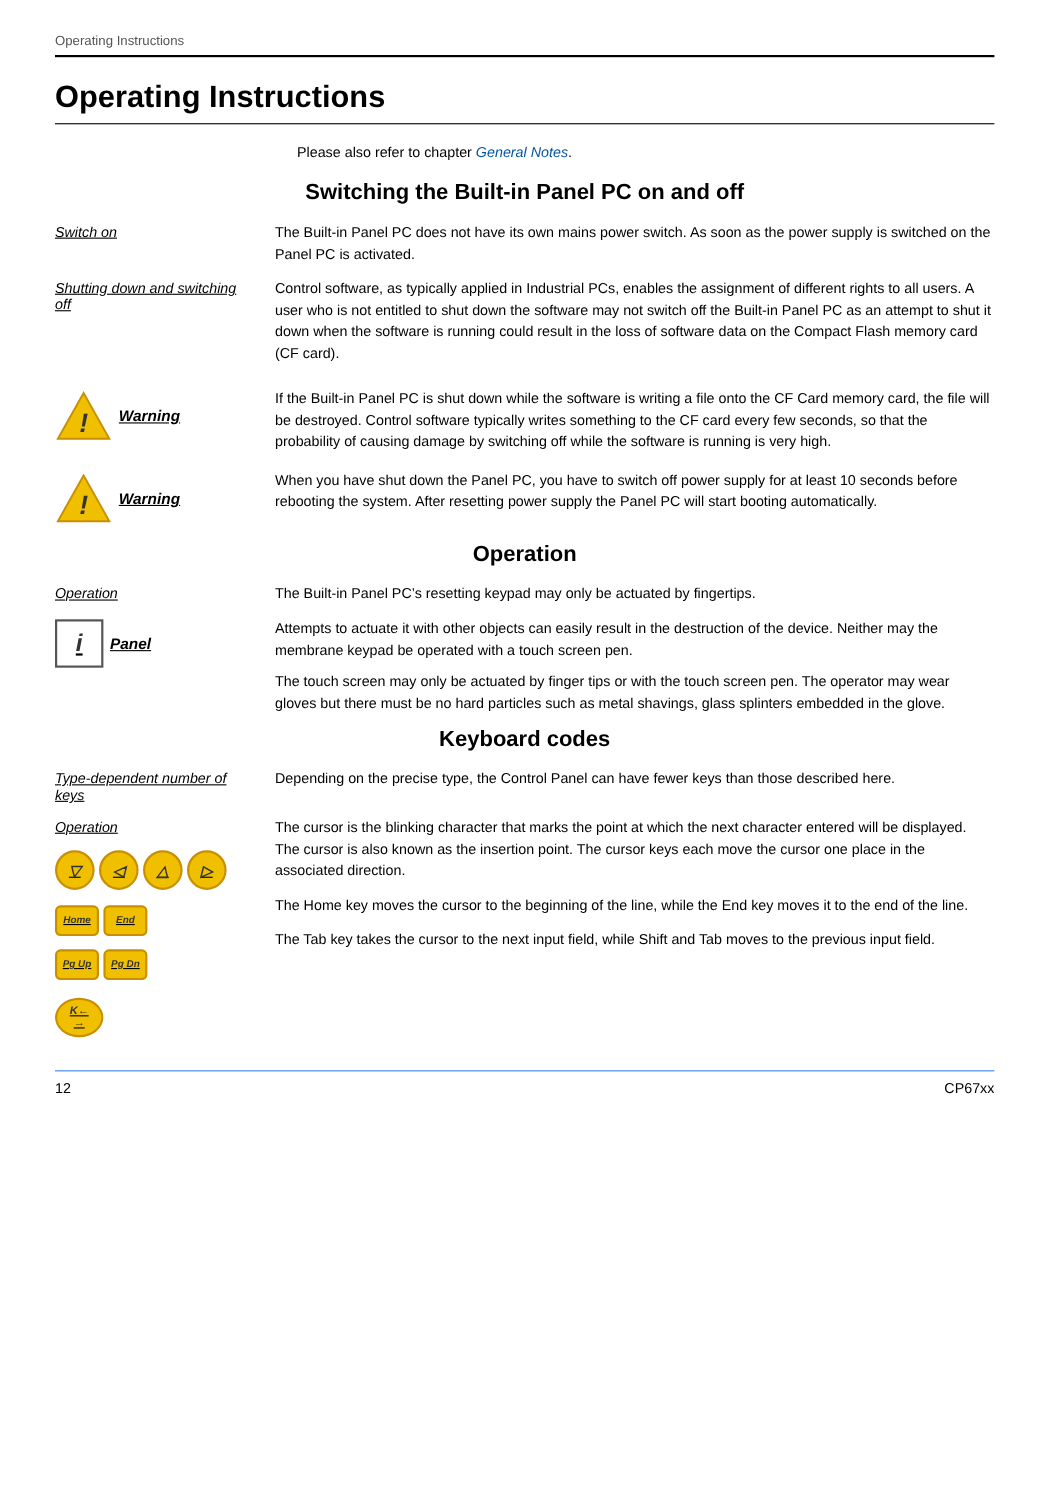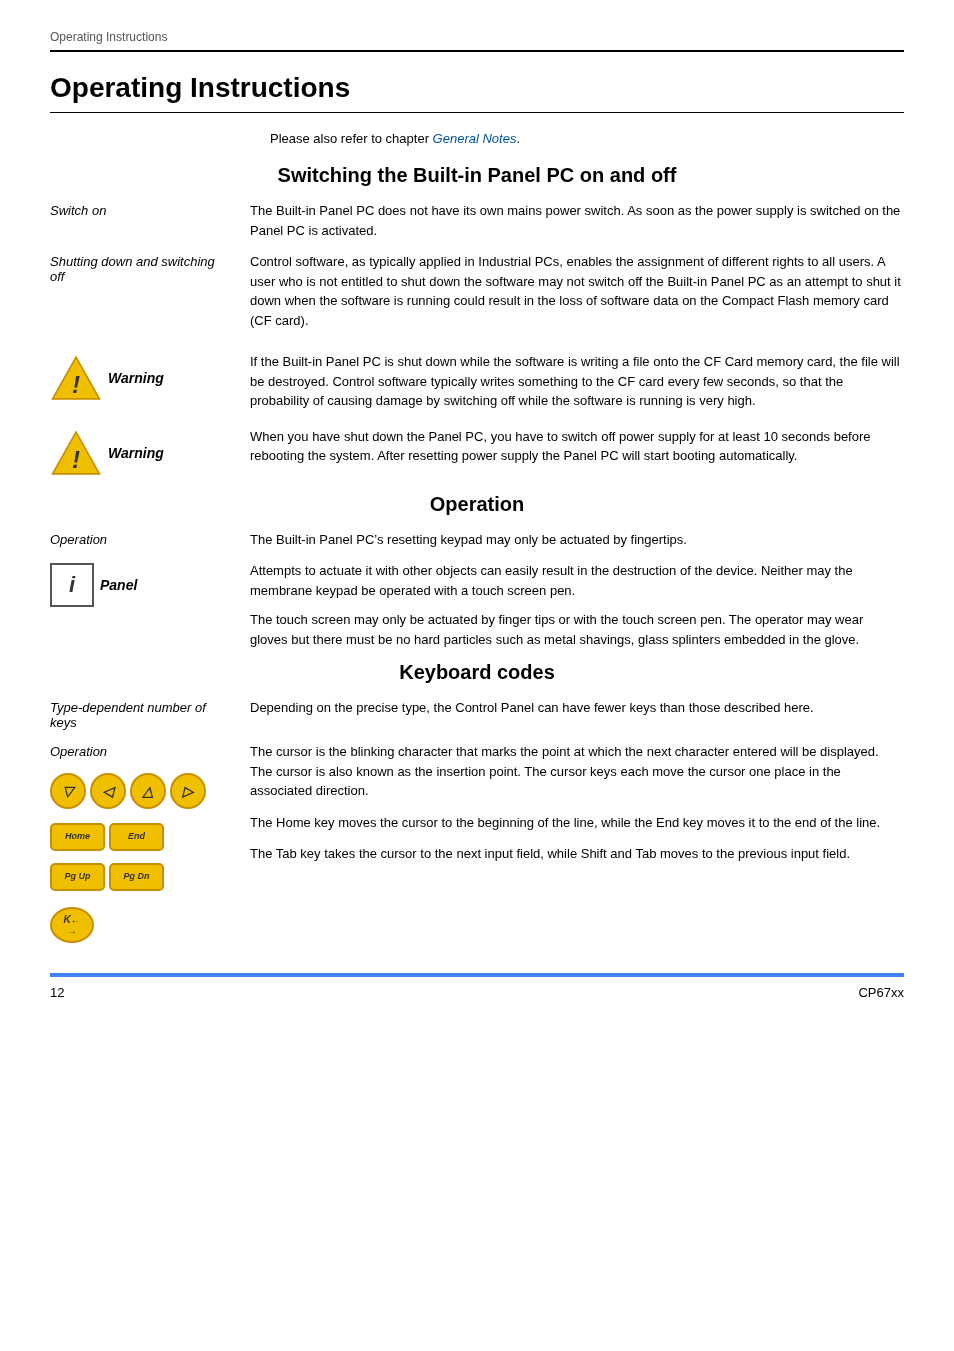--- a/index.html
+++ b/index.html
@@ -73,20 +73,21 @@
       display: flex;
       margin-bottom: 12px;
     }
     .row-label {
       width: 200px;
       min-width: 200px;
       font-style: italic;
       font-size: 13px;
       padding-right: 20px;
       padding-top: 2px;
+      text-decoration: underline;
     }
     .row-content {
       flex: 1;
       font-size: 13px;
       line-height: 1.5;
     }
     
     .warning-icon {
       display: flex;
       align-items: center;
@@ -148,39 +149,39 @@
       border: 2px solid #c89000;
       display: flex;
       align-items: center;
       justify-content: center;
       font-size: 14px;
       font-weight: bold;
       color: #333;
       cursor: default;
     }
     .key-btn-small {
-      width: 55px;
+      width: 40px;
       height: 28px;
       border-radius: 5px;
       background: #f0c000;
       border: 2px solid #c89000;
       display: flex;
       align-items: center;
       justify-content: center;
       font-size: 9px;
       font-weight: bold;
       color: #333;
       cursor: default;
       padding: 2px;
       text-align: center;
       line-height: 1.1;
     }
     
     .footer {
-      border-top: 4px solid #3b82f6;
+      border-top: 1px solid #3b82f6;
       margin-top: 30px;
       padding-top: 8px;
       display: flex;
       justify-content: space-between;
       font-size: 13px;
     }
   </style>
 </head>
 <body>
 

